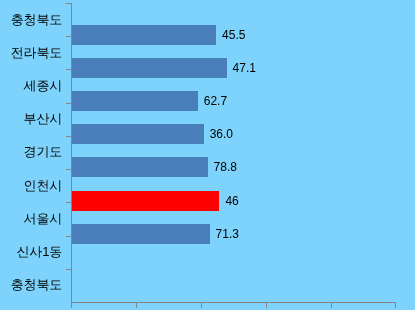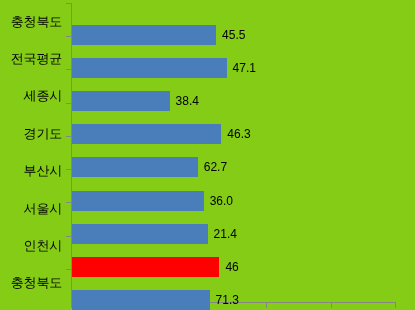--- a/index.html
+++ b/index.html
@@ -7,21 +7,21 @@
     padding: 0;
     background: #ffffff;
   }
   body {
     font-family: "Liberation Sans", "DejaVu Sans", sans-serif;
   }
   #chart-root {
     position: relative;
     width: 415px;
     height: 310px;
-    background: #84cc16;
+    background: #7dd3fc;
     overflow: hidden;
   }
 
   
   .plot-area {
     position: absolute;
     left: 0;
     top: 0;
     width: 415px;
     height: 310px;
@@ -110,26 +110,27 @@
   }
 </style>
 </head>
 <body>
 
 <div id="chart-root">
   <div class="plot-area">
 
     <div class="cat-labels">
       <div class="cat-label">충청북도</div>
-      <div class="cat-label">전국평균</div>
+      <div class="cat-label">전라북도</div>
       <div class="cat-label">세종시</div>
+      <div class="cat-label">부산시</div>
       <div class="cat-label">경기도</div>
-      <div class="cat-label">부산시</div>
+      <div class="cat-label">인천시</div>
       <div class="cat-label">서울시</div>
-      <div class="cat-label">인천시</div>
+      <div class="cat-label">신사1동</div>
       <div class="cat-label">충청북도</div>
     </div>
 
     <div class="axis-y"></div>
 
     <div class="ytick" style="top:3px;"></div>
     <div class="ytick" style="top:36.2px;"></div>
     <div class="ytick" style="top:69.4px;"></div>
     <div class="ytick" style="top:102.7px;"></div>
     <div class="ytick" style="top:135.9px;"></div>
@@ -150,38 +151,30 @@
     <div class="bars">
       <div class="bar-row">
         <div class="bar" style="width: 144.1px; background: rgb(74, 126, 187);"></div>
         <div class="bar-value">45.5</div>
       </div>
       <div class="bar-row">
         <div class="bar" style="width: 154.58px; background: rgb(74, 126, 187);"></div>
         <div class="bar-value">47.1</div>
       </div>
       <div class="bar-row">
-        <div class="bar" style="width: 97.595px; background: rgb(74, 126, 187);"></div>
-        <div class="bar-value">38.4</div>
-      </div>
-      <div class="bar-row">
-        <div class="bar" style="width: 149.34px; background: rgb(74, 126, 187);"></div>
-        <div class="bar-value">46.3</div>
-      </div>
-      <div class="bar-row">
         <div class="bar" style="width: 125.76px; background: rgb(74, 126, 187);"></div>
         <div class="bar-value">62.7</div>
       </div>
       <div class="bar-row">
         <div class="bar" style="width: 131.655px; background: rgb(74, 126, 187);"></div>
         <div class="bar-value">36.0</div>
       </div>
       <div class="bar-row">
         <div class="bar" style="width: 135.585px; background: rgb(74, 126, 187);"></div>
-        <div class="bar-value">21.4</div>
+        <div class="bar-value">78.8</div>
       </div>
       <div class="bar-row">
         <div class="bar highlight" style="width: 147.375px; background: rgb(255, 0, 0);"></div>
         <div class="bar-value">46</div>
       </div>
       <div class="bar-row">
         <div class="bar" style="width: 137.55px; background: rgb(74, 126, 187);"></div>
         <div class="bar-value">71.3</div>
       </div>
     </div>

